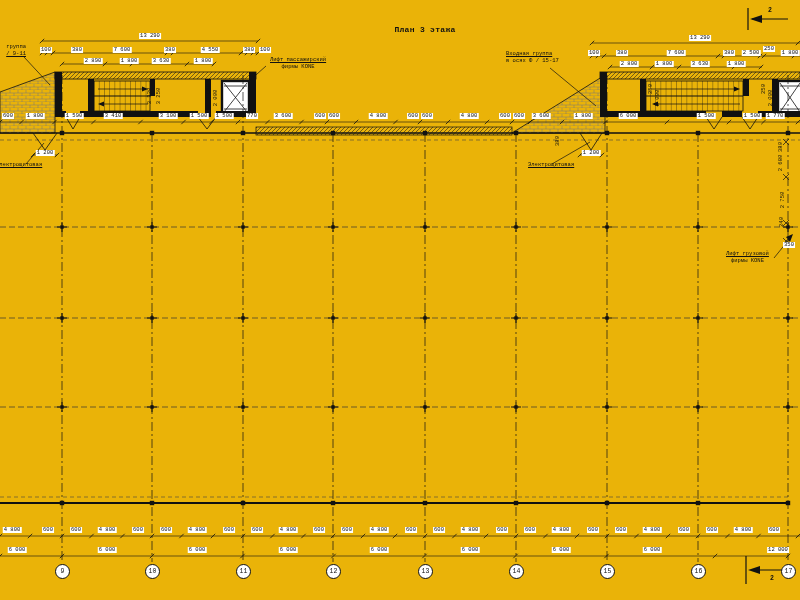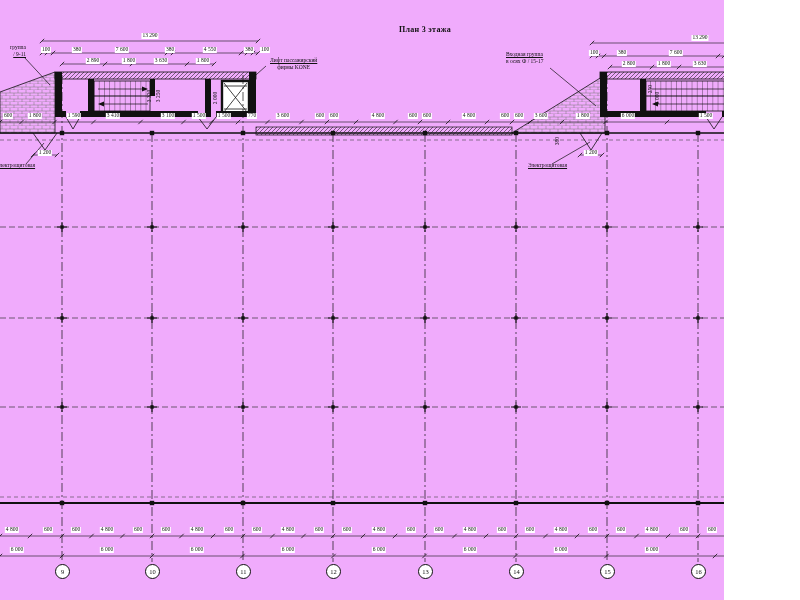--- a/index.html
+++ b/index.html
@@ -1,17 +1,17 @@
 <!DOCTYPE html>
 <html><head>
 <meta charset="utf-8">
 <style>
   html,body{margin:0;padding:0;background:#fff;}
-  #sheet{position:relative;width:724px;height:600px;background:#f0abfc;overflow:hidden;
-         font-family:Liberation Serif, serif;color:#111;}
+  #sheet{position:relative;width:800px;height:600px;background:#eab308;overflow:hidden;
+         font-family:Liberation Mono, monospace;color:#111;}
   #linework{position:absolute;left:0;top:0;}
   .dim{position:absolute;font-size:5.5px;line-height:1;white-space:nowrap;
        transform:translateX(-50%);background:#fff;padding:0 1px;color:#111;}
   .rot{transform:translate(-50%,-50%) rotate(-90deg);background:transparent;}
   .ann{position:absolute;font-size:5.5px;line-height:1.2;white-space:nowrap;color:#111;}
   .ann.center{text-align:center;}
   .ann.right{transform:translateX(-100%);text-align:right;}
   .ann .u{text-decoration:underline;}
   .ann div{pointer-events:none;}
   .bubble{position:absolute;width:13px;height:13px;border:1px solid #111;border-radius:50%;

